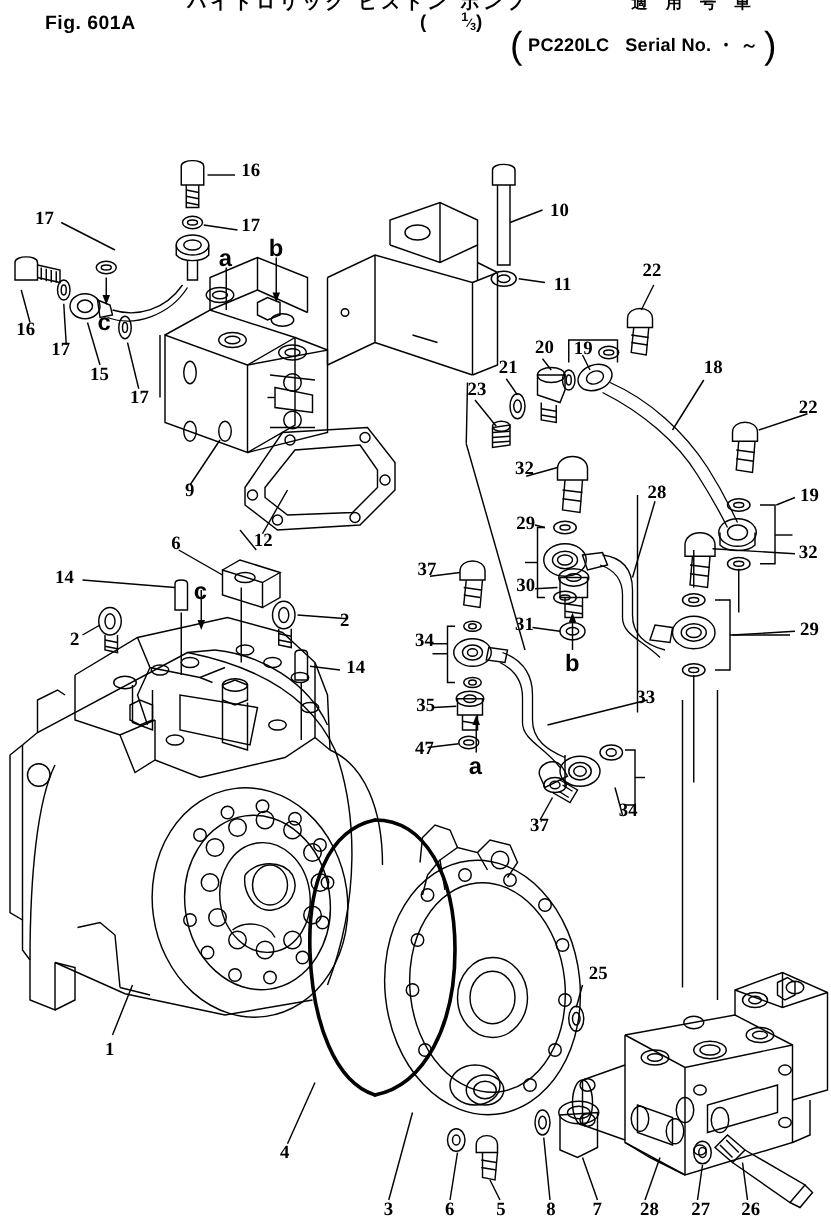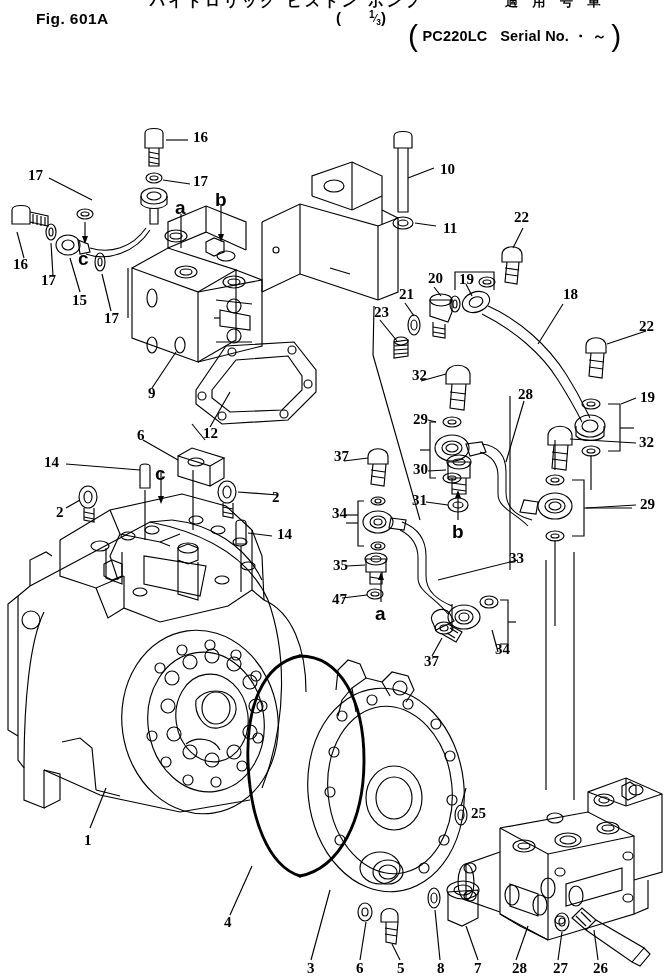--- a/index.html
+++ b/index.html
@@ -708,21 +708,21 @@
     <div class="cal" style="left:104px;top:311px">17</div>
     <div class="cal" style="left:563px;top:287px">18</div>
     <div class="cal" style="left:459px;top:272px">19</div>
     <div class="cal" style="left:640px;top:390px">19</div>
     <div class="cal" style="left:428px;top:271px">20</div>
     <div class="cal" style="left:399px;top:287px">21</div>
     <div class="cal" style="left:514px;top:210px">22</div>
     <div class="cal" style="left:639px;top:319px">22</div>
     <div class="cal" style="left:374px;top:305px">23</div>
     <div class="cal" style="left:512px;top:961px">28</div>
-    <div class="cal" style="left:471px;top:806px">25</div>
+    <div class="cal" style="left:471px;top:772px">25</div>
     <div class="cal" style="left:593px;top:961px">26</div>
     <div class="cal" style="left:553px;top:961px">27</div>
     <div class="cal" style="left:518px;top:387px">28</div>
     <div class="cal" style="left:413px;top:412px">29</div>
     <div class="cal" style="left:640px;top:497px">29</div>
     <div class="cal" style="left:413px;top:462px">30</div>
     <div class="cal" style="left:412px;top:493px">31</div>
     <div class="cal" style="left:412px;top:368px">32</div>
     <div class="cal" style="left:639px;top:435px">32</div>
     <div class="cal" style="left:509px;top:551px">33</div>

